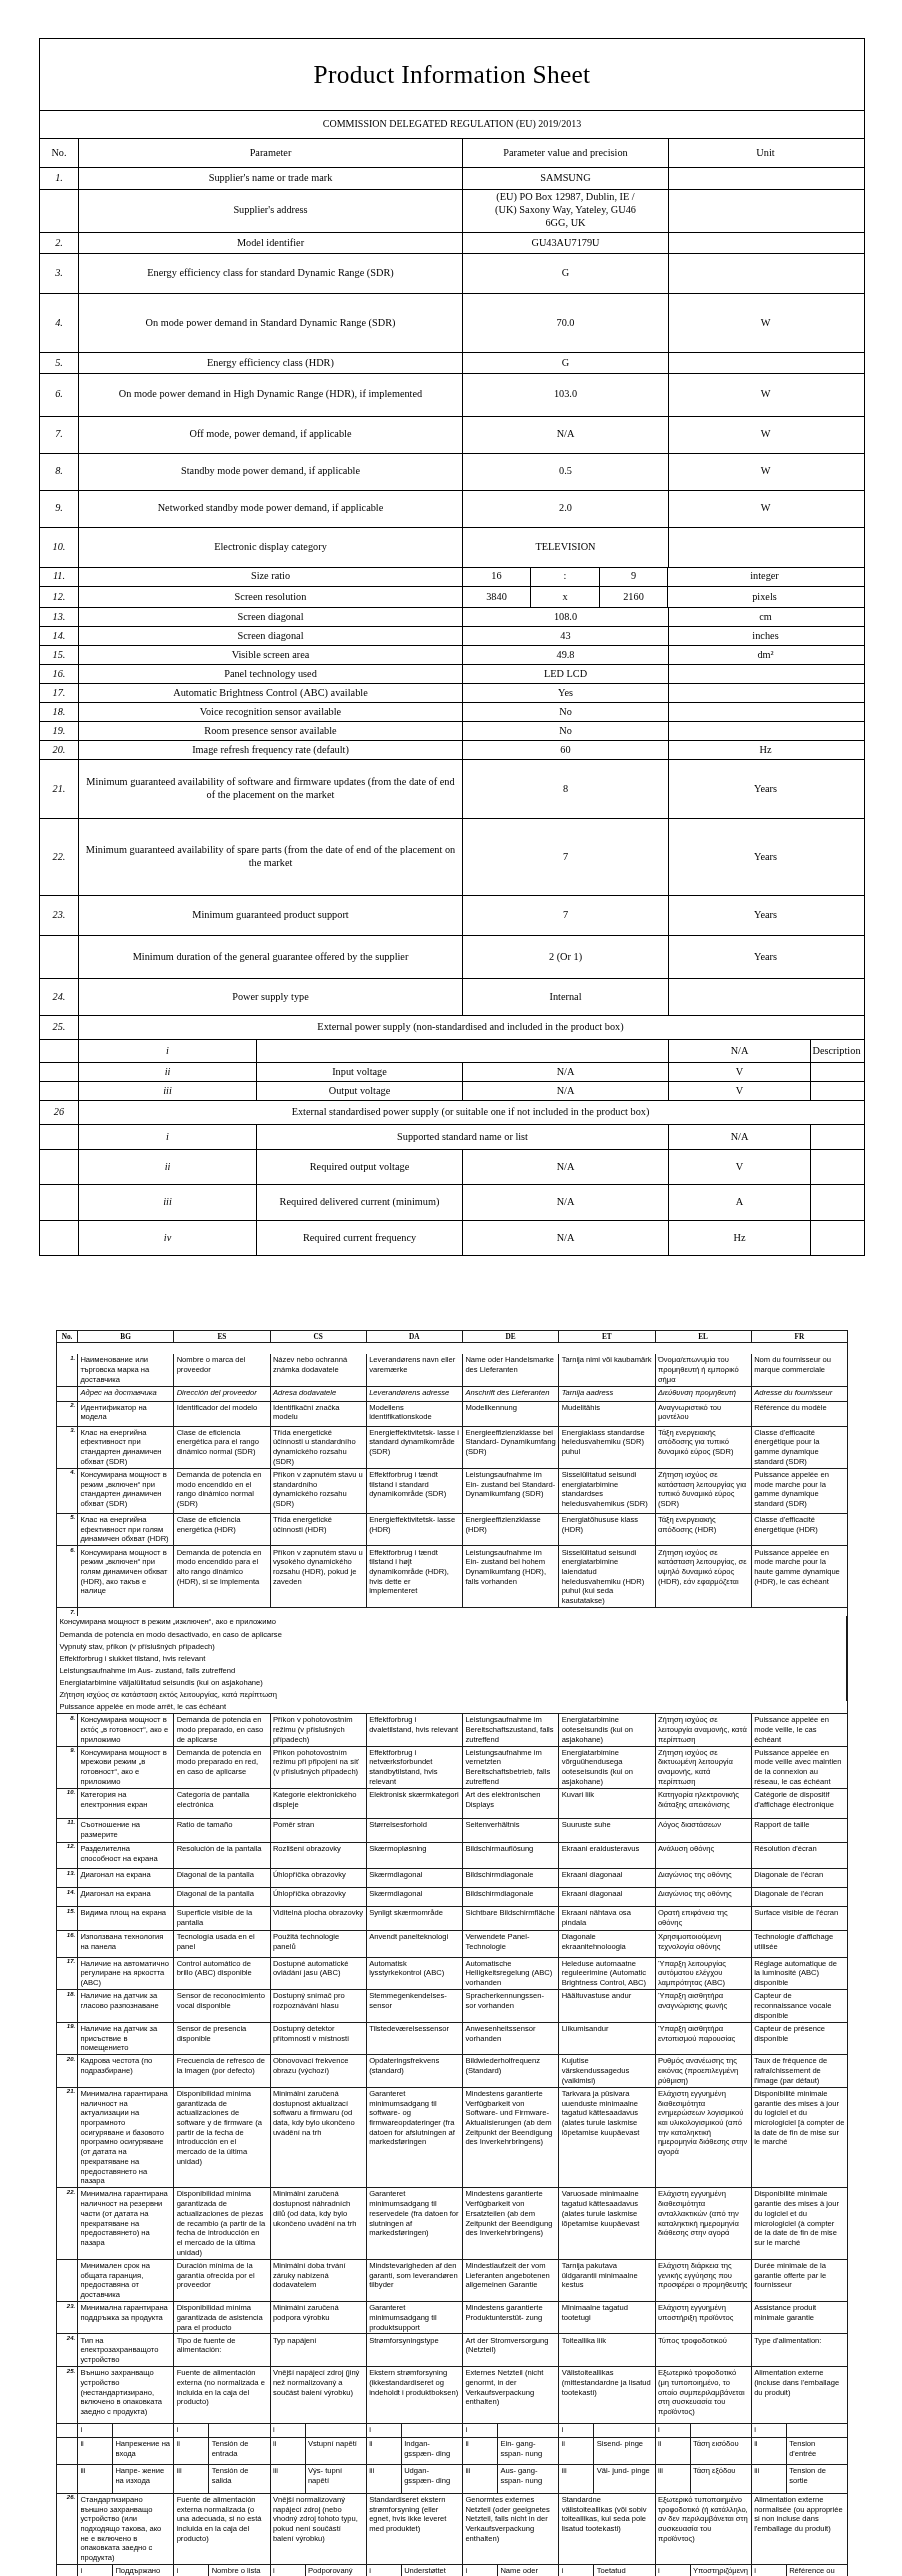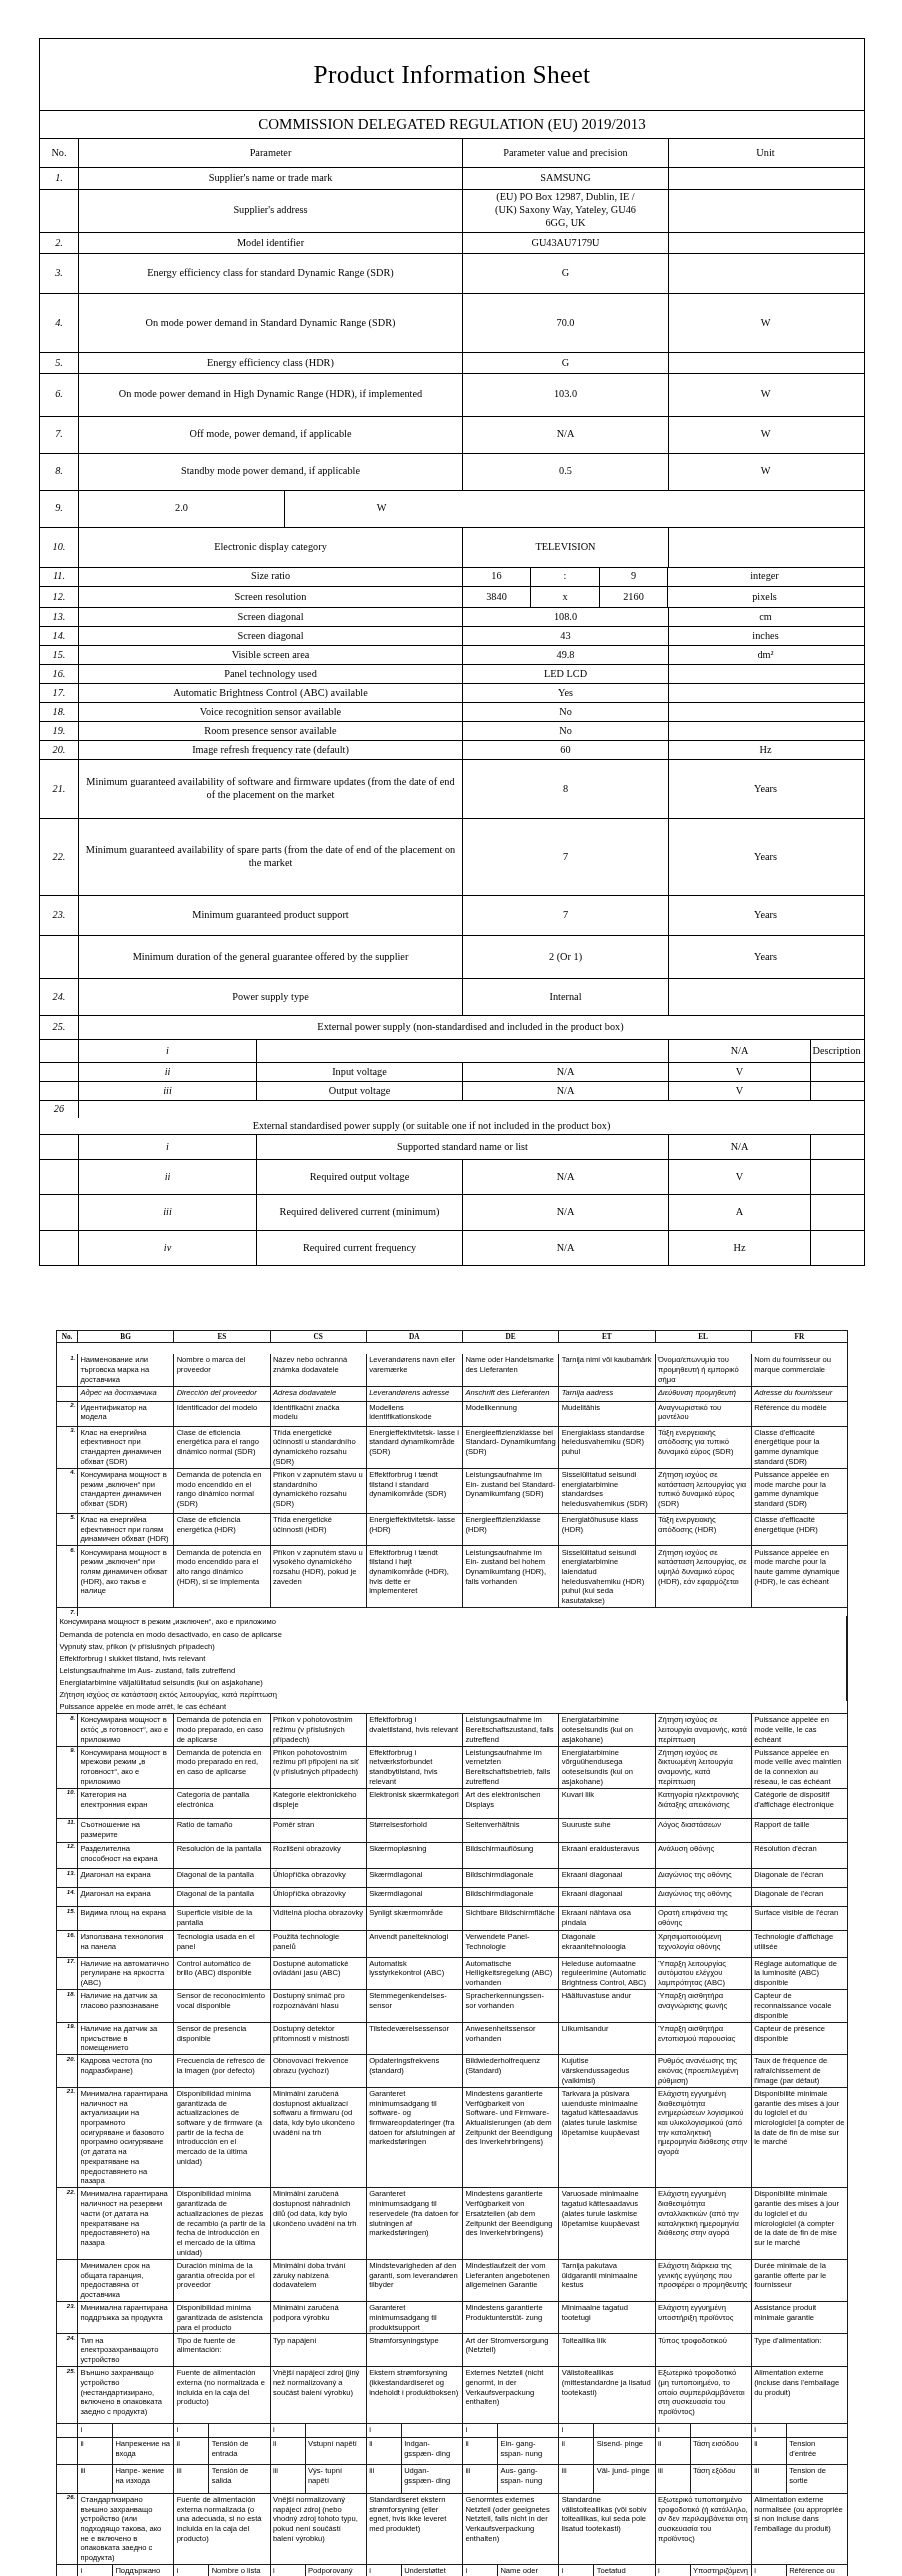--- a/index.html
+++ b/index.html
@@ -11,21 +11,21 @@
   .trow{display:flex;border-bottom:1.2px solid #000;align-items:stretch;}
   .trow.tb1{border-bottom:0.6px solid #000;}
   .trow:last-child{border-bottom:none;}
   .tc{border-right:1.2px solid #000;box-sizing:border-box;display:flex;align-items:center;justify-content:center;
       text-align:center;padding:1.8px 6px;font-size:10.3px;line-height:1.25;}
   .tc:last-child{border-right:none;}
   .tc.full{flex:1;}
   .title-row{min-height:71px;}
   .title-row .title{font-size:25.4px;letter-spacing:0.3px;}
   .subtitle-row{min-height:27px;}
-  .subtitle-row .subtitle{font-size:15px;}
+  .subtitle-row .subtitle{font-size:10px;}
   .header-row{min-height:28px;font-size:10.3px;}
   .tc.no{font-style:italic;}
   .tc.val{white-space:pre-line;}
 
   
   .ltable{position:absolute;left:56px;top:1330px;width:792px;border:1.2px solid #1c1c1c;box-sizing:border-box;
           font-family:"Liberation Sans",sans-serif;font-size:7.6px;line-height:1.28;background:#fff;}
   .lrow{display:flex;border-bottom:1.2px solid #1c1c1c;align-items:stretch;}
   .lrow.tb1{border-bottom:0.6px solid #1c1c1c;}
   .lrow:last-child{border-bottom:none;}
@@ -109,20 +109,21 @@
           <div class="tc" style="width: 193px; flex: 0 0 auto;">W</div>
         </div>
         <div class="trow" style="min-height: 36px;">
           <div class="tc no" style="width: 39px; flex: 0 0 auto;">8.</div>
           <div class="tc" style="width: 384px; flex: 0 0 auto;">Standby mode power demand, if applicable</div>
           <div class="tc val" style="width: 206px; flex: 0 0 auto;">0.5</div>
           <div class="tc" style="width: 193px; flex: 0 0 auto;">W</div>
         </div>
         <div class="trow" style="min-height: 36px;">
           <div class="tc no" style="width: 39px; flex: 0 0 auto;">9.</div>
+          <div class="tc" style="width: 384px; flex: 0 0 auto;">Networked standby mode power demand, if applicable</div>
           <div class="tc val" style="width: 206px; flex: 0 0 auto;">2.0</div>
           <div class="tc" style="width: 193px; flex: 0 0 auto;">W</div>
         </div>
         <div class="trow" style="min-height: 39px;">
           <div class="tc no" style="width: 39px; flex: 0 0 auto;">10.</div>
           <div class="tc" style="width: 384px; flex: 0 0 auto;">Electronic display category</div>
           <div class="tc val" style="width: 206px; flex: 0 0 auto;">TELEVISION</div>
           <div class="tc" style="width: 193px; flex: 0 0 auto;"></div>
         </div>
         <div class="trow" style="min-height: 18px;">
@@ -239,21 +240,21 @@
           <div class="tc" style="width: 51px; flex: 0 0 auto;"></div>
         </div>
         <div class="trow" style="min-height: 18px;">
           <div class="tc no" style="width: 39px; flex: 0 0 auto;"></div>
           <div class="tc no" style="width: 178px; flex: 0 0 auto;">iii</div>
           <div class="tc" style="width: 206px; flex: 0 0 auto;">Output voltage</div>
           <div class="tc val" style="width: 206px; flex: 0 0 auto;">N/A</div>
           <div class="tc" style="width: 142px; flex: 0 0 auto;">V</div>
           <div class="tc" style="width: 51px; flex: 0 0 auto;"></div>
         </div>
-        <div class="trow tb1" style="min-height: 23px; flex-direction: column;">
+        <div class="trow tb1" style="min-height: 23px;">
           <div class="tc no" style="width: 39px; flex: 0 0 auto;">26</div>
           <div class="tc" style="width: 783px; flex: 0 0 auto;">External standardised power supply (or suitable one if not included in the product box)</div>
         </div>
         <div class="trow tb1" style="min-height: 24px;">
           <div class="tc no" style="width: 39px; flex: 0 0 auto;"></div>
           <div class="tc no" style="width: 178px; flex: 0 0 auto;">i</div>
           <div class="tc" style="width: 412px; flex: 0 0 auto;">Supported standard name or list</div>
           <div class="tc" style="width: 142px; flex: 0 0 auto;">N/A</div>
           <div class="tc" style="width: 51px; flex: 0 0 auto;"></div>
         </div>

